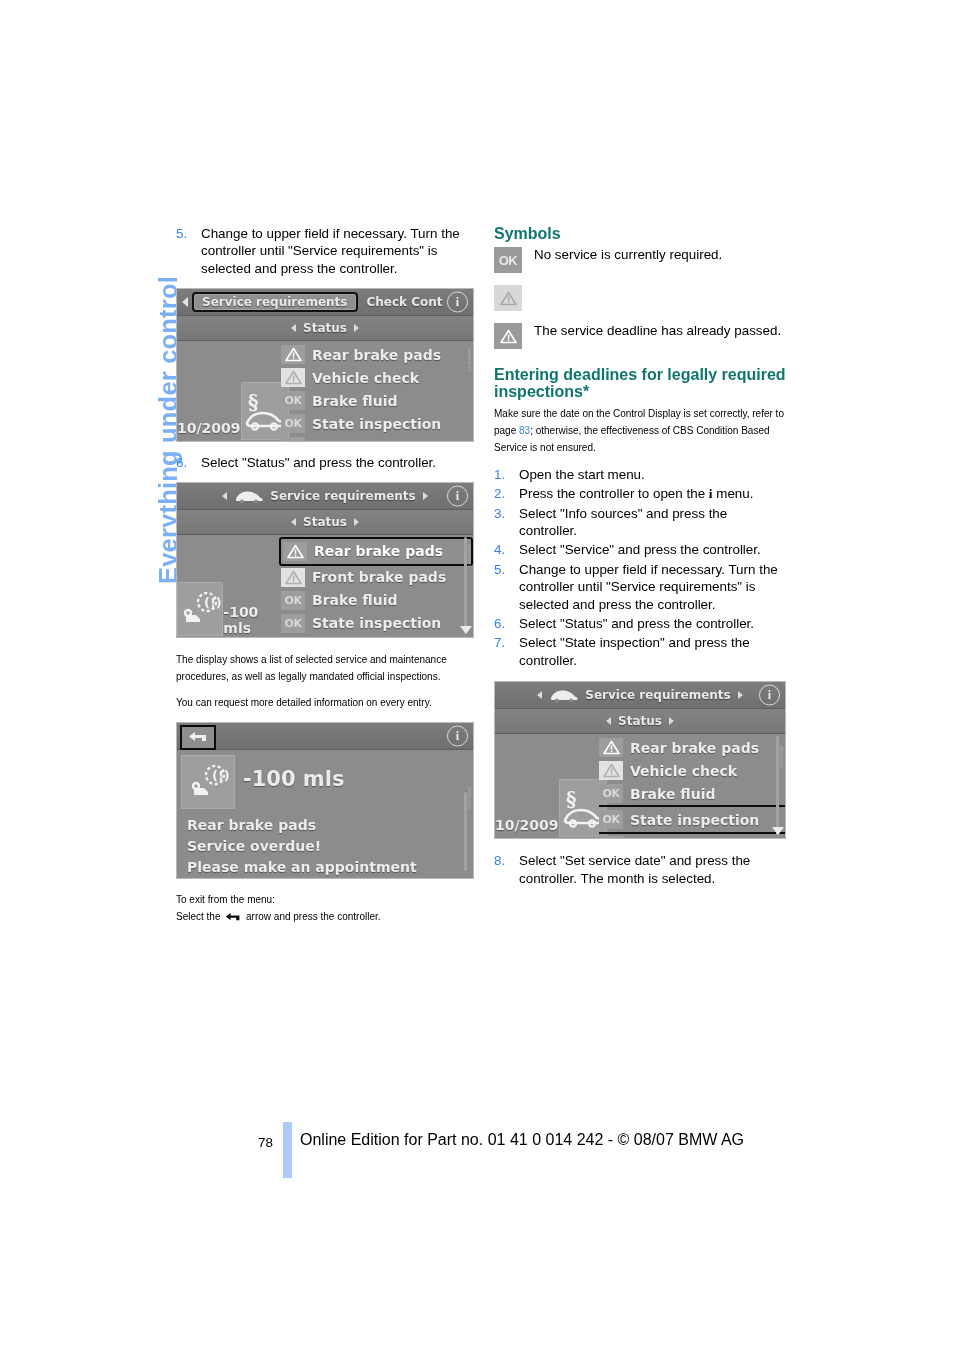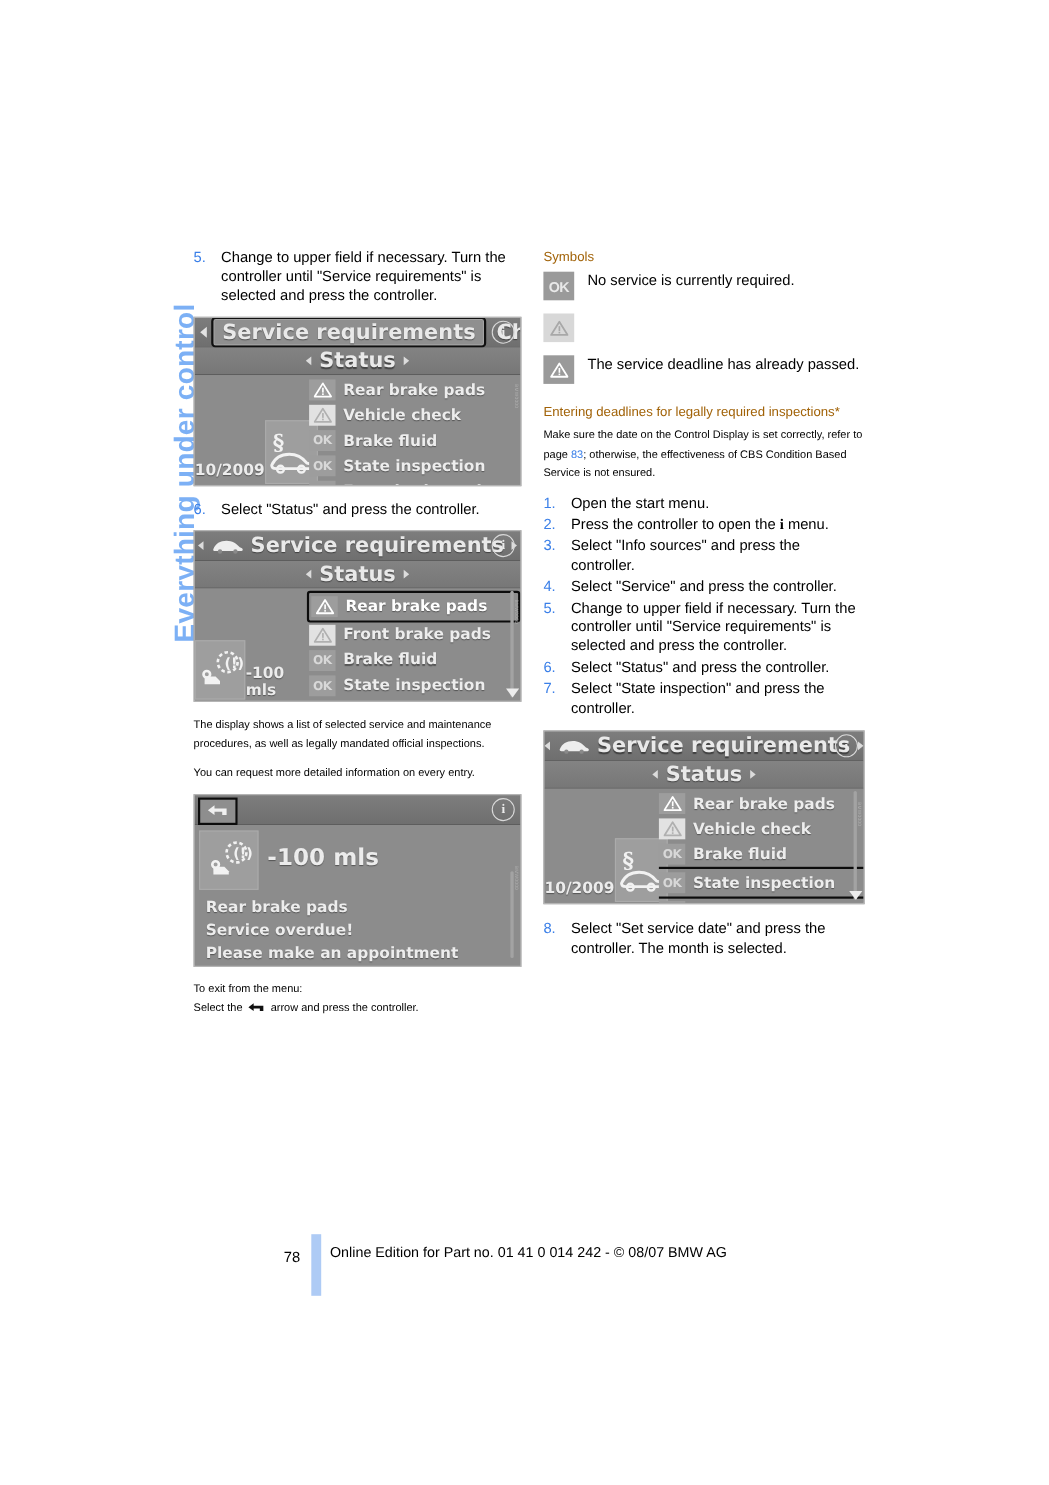--- a/index.html
+++ b/index.html
@@ -52,24 +52,24 @@
     color:#000;
   }
   .step .num{
     position:absolute;left:0;top:0;
     color:#3a7fe8;
     font-size:13.4px;
   }
   .lead{margin-bottom:8px;}
   h2.sec{
     margin:0 0 4px 0;
-    font-size:12px;
+    font-size:16px;
     line-height:17.2px;
-    font-weight:normal;
-    color:#a16207;
+    font-weight:bold;
+    color:#0f766e;
   }
   h2.sec.tight{margin-top:0;}
   .blue-ref{color:#3a7fe8;}
 
   
   .sym-row{position:relative;min-height:30px;margin-bottom:8px;}
   .sym-row .glyph{position:absolute;left:0;top:1px;}
   .sym-row .txt{
     margin-left:40px;
     font-size:13.4px;line-height:17.4px;color:#000;
@@ -115,21 +115,21 @@
     position:relative;
   }
   .lcd .subbar{
     height:24px;
     background:linear-gradient(#838383,#777777);
     border-bottom:1px solid #5d5d5d;
     display:flex;align-items:center;justify-content:center;
     position:relative;
   }
   .lcd .bar-txt{
-    color:#e9e9e9;font-size:19px;font-weight:bold;
+    color:#e9e9e9;font-size:12px;font-weight:bold;
     text-shadow:0 1px 1px rgba(0,0,0,.45);
     white-space:nowrap;
   }
   .arrow-l,.arrow-r{
     width:0;height:0;
     border-top:5px solid transparent;border-bottom:5px solid transparent;
     display:inline-block;
   }
   .arrow-l{border-right:6px solid #e3e3e3;}
   .arrow-sm-l{border-top:4px solid transparent;border-bottom:4px solid transparent;border-right:5px solid #dcdcdc;}
@@ -253,21 +253,21 @@
   .pg-num{
     position:absolute;left:258px;top:1135px;
     font-size:13.4px;color:#000;
   }
   .pg-bar{
     position:absolute;left:283px;top:1122px;
     width:9px;height:56px;background:#aecbf5;
   }
   .footer-txt{
     position:absolute;left:300px;top:1131px;
-    font-size:13px;color:#000;white-space:nowrap;
+    font-size:16px;color:#000;white-space:nowrap;
   }
 </style>
 </head>
 <body>
 
 <div class="page">
 
   <div class="vert-head">
     <span>Everything under control</span>
   </div>

